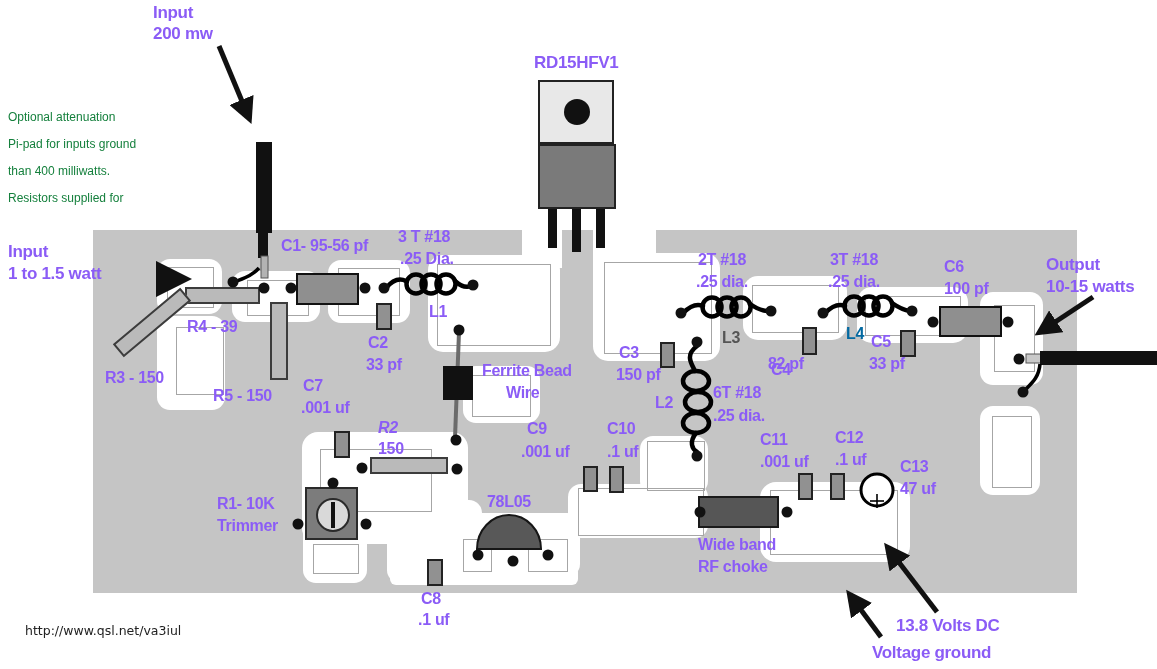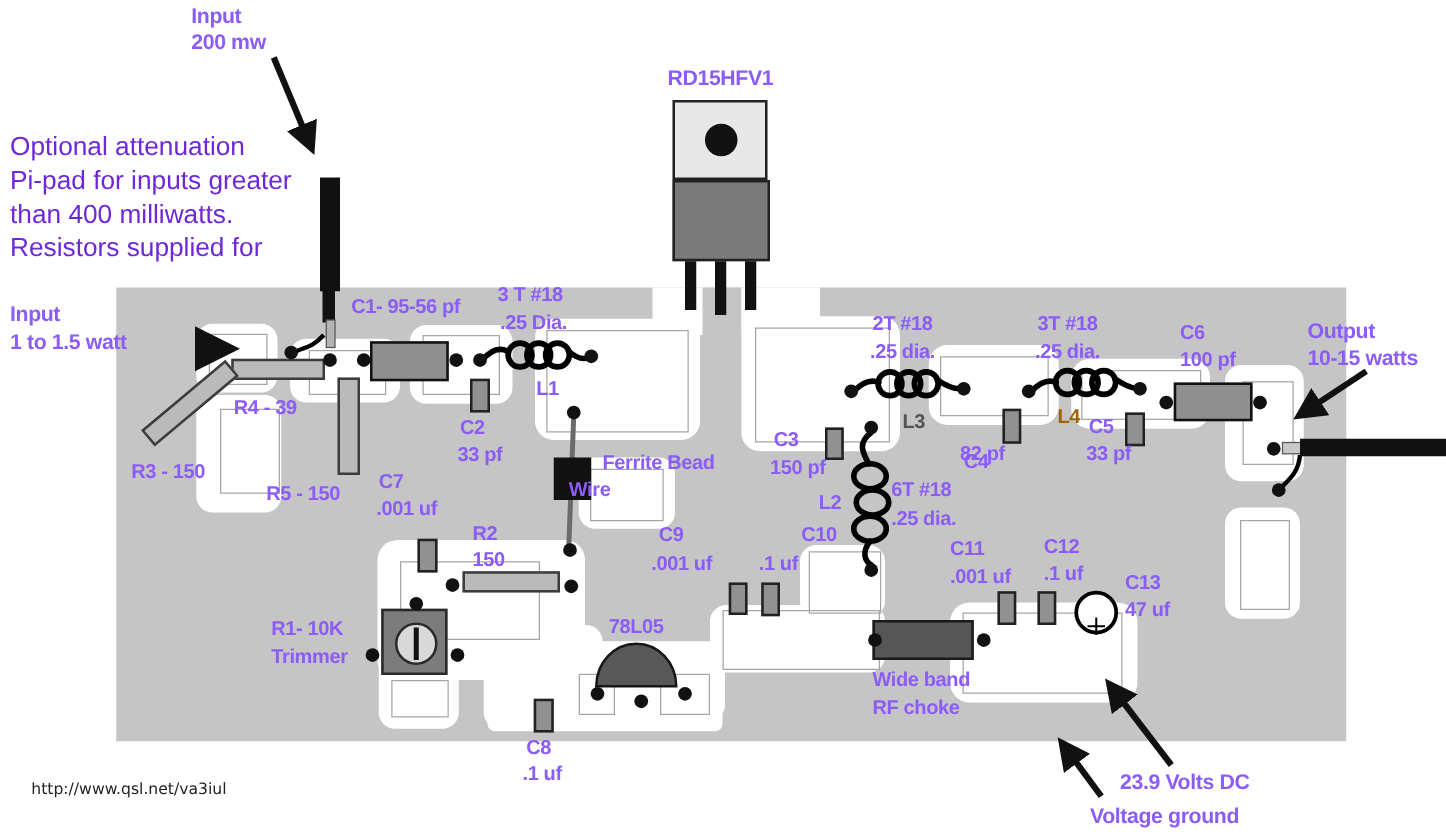--- a/index.html
+++ b/index.html
@@ -21,21 +21,21 @@
   .trimslot{position:absolute;background:#111;}
   .q-tab{position:absolute;background:#e8e8e8;border:2px solid #222;z-index:4;box-sizing:border-box;}
   .q-body{position:absolute;background:#7a7a7a;border:2px solid #222;z-index:4;box-sizing:border-box;}
   .q-hole{position:absolute;background:#111;border-radius:50%;z-index:5;}
   .q-leg{position:absolute;background:#111;z-index:4;}
   
   #wires{position:absolute;left:0;top:0;z-index:5;}
   
   .lbl{position:absolute;font-weight:bold;font-size:16px;color:#8b5cf6;white-space:nowrap;z-index:6;letter-spacing:-0.3px;}
   .lbl17{font-size:17px;}
-  .para{position:absolute;font-size:21px;font-weight:400;color:#6d28d9;line-height:27px;white-space:nowrap;z-index:6;}
+  .para{position:absolute;font-size:12px;font-weight:400;color:#15803d;line-height:27px;white-space:nowrap;z-index:6;}
   .url{position:absolute;font-size:12.5px;font-weight:400;color:#222;z-index:6;font-family:"DejaVu Sans",sans-serif;}
 </style>
 </head>
 <body>
 
 <div id="stage">
 
   <div class="board"></div>
 
   <div class="pad sq" style="left:522px;top:230px;width:134px;height:38px;"></div>
@@ -213,21 +213,21 @@
     <line x1="1093" y1="297" x2="1040" y2="332" stroke="#111" stroke-width="5" marker-end="url(#ah)"></line>
     <line x1="937" y1="612" x2="888" y2="548" stroke="#111" stroke-width="5" marker-end="url(#ah)"></line>
     <line x1="881" y1="637" x2="850" y2="595" stroke="#111" stroke-width="5" marker-end="url(#ah)"></line>
   </svg>
 
   <div class="lbl lbl17" style="left:153px;top:3px;">Input</div>
   <div class="lbl lbl17" style="left:153px;top:24px;">200 mw</div>
 
   <div class="para" style="left:8px;top:104px;">
     <div>Optional attenuation</div>
-    <div>Pi-pad for inputs greater</div>
+    <div>Pi-pad for inputs ground</div>
     <div>than 400 milliwatts.</div>
     <div>Resistors supplied for</div>
   </div>
 
   <div class="lbl lbl17" style="left:8px;top:242px;">Input</div>
   <div class="lbl lbl17" style="left:8px;top:264px;">1 to 1.5 watt</div>
 
   <div class="lbl lbl17" style="left:534px;top:53px;">RD15HFV1</div>
 
   <div class="lbl" style="left:281px;top:237px;">C1- 95-56 pf</div>
@@ -240,73 +240,73 @@
   <div class="lbl" style="left:366px;top:356px;">33 pf</div>
 
   <div class="lbl" style="left:187px;top:318px;">R4 - 39</div>
   <div class="lbl" style="left:105px;top:369px;">R3 - 150</div>
   <div class="lbl" style="left:213px;top:387px;">R5 - 150</div>
 
   <div class="lbl" style="left:303px;top:377px;">C7</div>
   <div class="lbl" style="left:301px;top:399px;">.001 uf</div>
 
   <div class="lbl" style="left:482px;top:362px;">Ferrite Bead</div>
-  <div class="lbl" style="left:455px;top:384px;">Wire</div>
-
-  <div class="lbl" style="left:378px;top:419px;">R2</div>
+  <div class="lbl" style="left:506px;top:384px;">Wire</div>
+
+  <div class="lbl" style="left:378px;top:419px;font-style:italic;">R2</div>
   <div class="lbl" style="left:378px;top:440px;">150</div>
 
   <div class="lbl" style="left:217px;top:495px;">R1- 10K</div>
   <div class="lbl" style="left:217px;top:517px;">Trimmer</div>
 
   <div class="lbl" style="left:487px;top:493px;">78L05</div>
 
   <div class="lbl" style="left:421px;top:590px;">C8</div>
   <div class="lbl" style="left:418px;top:611px;">.1 uf</div>
 
   <div class="lbl" style="left:527px;top:420px;">C9</div>
   <div class="lbl" style="left:521px;top:443px;">.001 uf</div>
-  <div class="lbl" style="left:607px;top:420px;margin-left:34px;">C10</div>
+  <div class="lbl" style="left:607px;top:420px;">C10</div>
   <div class="lbl" style="left:607px;top:443px;">.1 uf</div>
 
   <div class="lbl" style="left:619px;top:344px;">C3</div>
   <div class="lbl" style="left:616px;top:366px;">150 pf</div>
 
   <div class="lbl" style="left:698px;top:251px;">2T #18</div>
   <div class="lbl" style="left:696px;top:273px;">.25 dia.</div>
   <div class="lbl" style="left:722px;top:329px;color:#555;">L3</div>
 
   <div class="lbl" style="left:655px;top:394px;">L2</div>
   <div class="lbl" style="left:713px;top:384px;">6T #18</div>
   <div class="lbl" style="left:713px;top:407px;">.25 dia.</div>
 
   <div class="lbl" style="left:771px;top:333px;margin-top:28px;">C4</div>
   <div class="lbl" style="left:768px;top:355px;">82 pf</div>
 
   <div class="lbl" style="left:830px;top:251px;">3T #18</div>
   <div class="lbl" style="left:828px;top:273px;">.25 dia.</div>
-  <div class="lbl" style="left:846px;top:325px;color:#a16207;">L4</div>
+  <div class="lbl" style="left:846px;top:325px;color:#0369a1;">L4</div>
 
   <div class="lbl" style="left:871px;top:333px;">C5</div>
   <div class="lbl" style="left:869px;top:355px;">33 pf</div>
 
   <div class="lbl" style="left:944px;top:258px;">C6</div>
   <div class="lbl" style="left:944px;top:280px;">100 pf</div>
 
   <div class="lbl lbl17" style="left:1046px;top:255px;text-align:right;">Output</div>
   <div class="lbl lbl17" style="left:1046px;top:277px;">10-15 watts</div>
 
   <div class="lbl" style="left:760px;top:431px;">C11</div>
   <div class="lbl" style="left:760px;top:453px;">.001 uf</div>
   <div class="lbl" style="left:835px;top:429px;">C12</div>
   <div class="lbl" style="left:835px;top:451px;">.1 uf</div>
   <div class="lbl" style="left:900px;top:458px;">C13</div>
   <div class="lbl" style="left:900px;top:480px;">47 uf</div>
 
   <div class="lbl" style="left:698px;top:536px;">Wide band</div>
   <div class="lbl" style="left:698px;top:558px;">RF choke</div>
 
-  <div class="lbl lbl17" style="left:896px;top:616px;">23.9 Volts DC</div>
+  <div class="lbl lbl17" style="left:896px;top:616px;">13.8 Volts DC</div>
   <div class="lbl lbl17" style="left:872px;top:643px;">Voltage ground</div>
 
   <div class="url" style="left:25px;top:623px;">http://www.qsl.net/va3iul</div>
 
 </div>
 
 </body></html>

